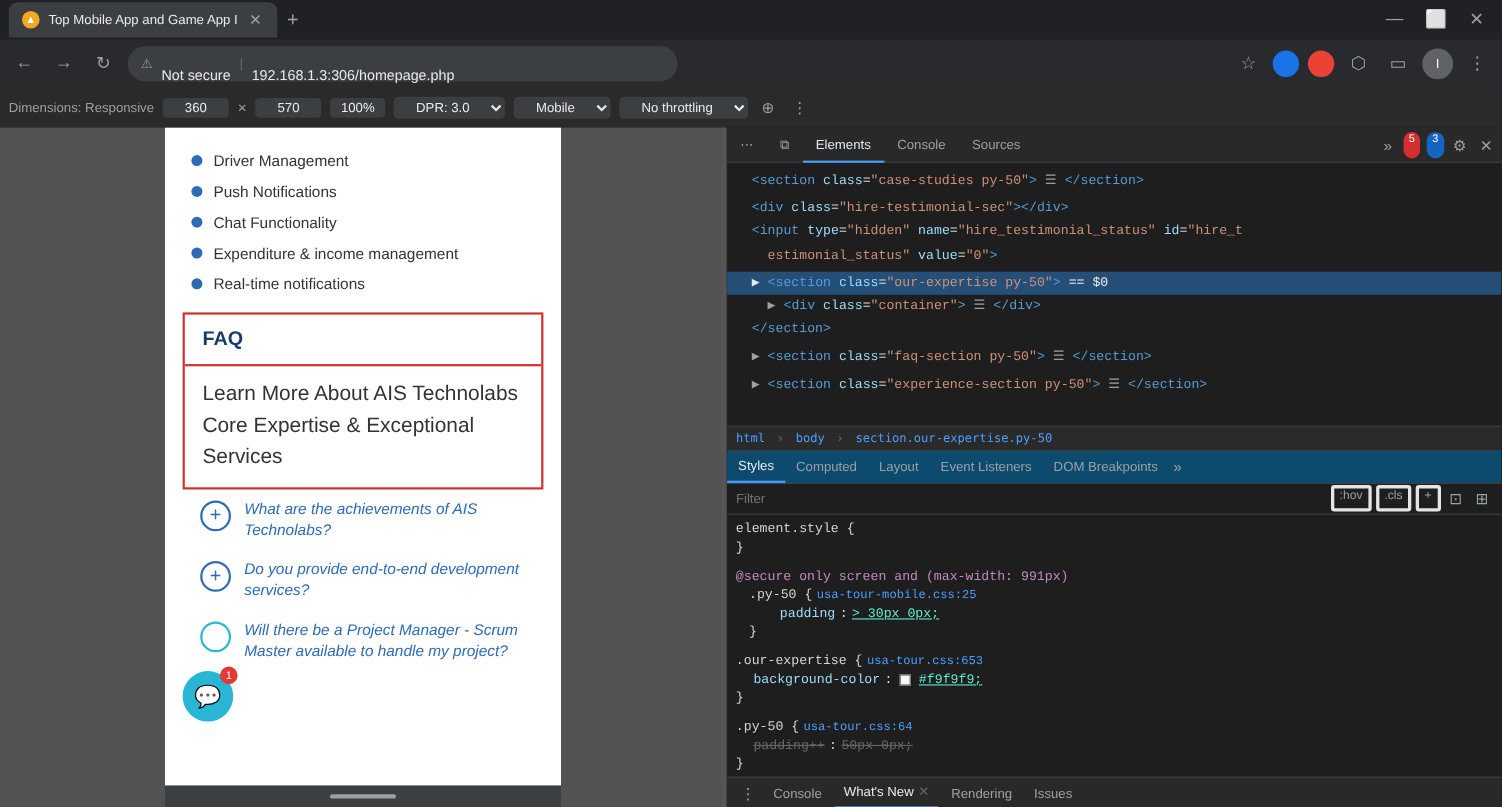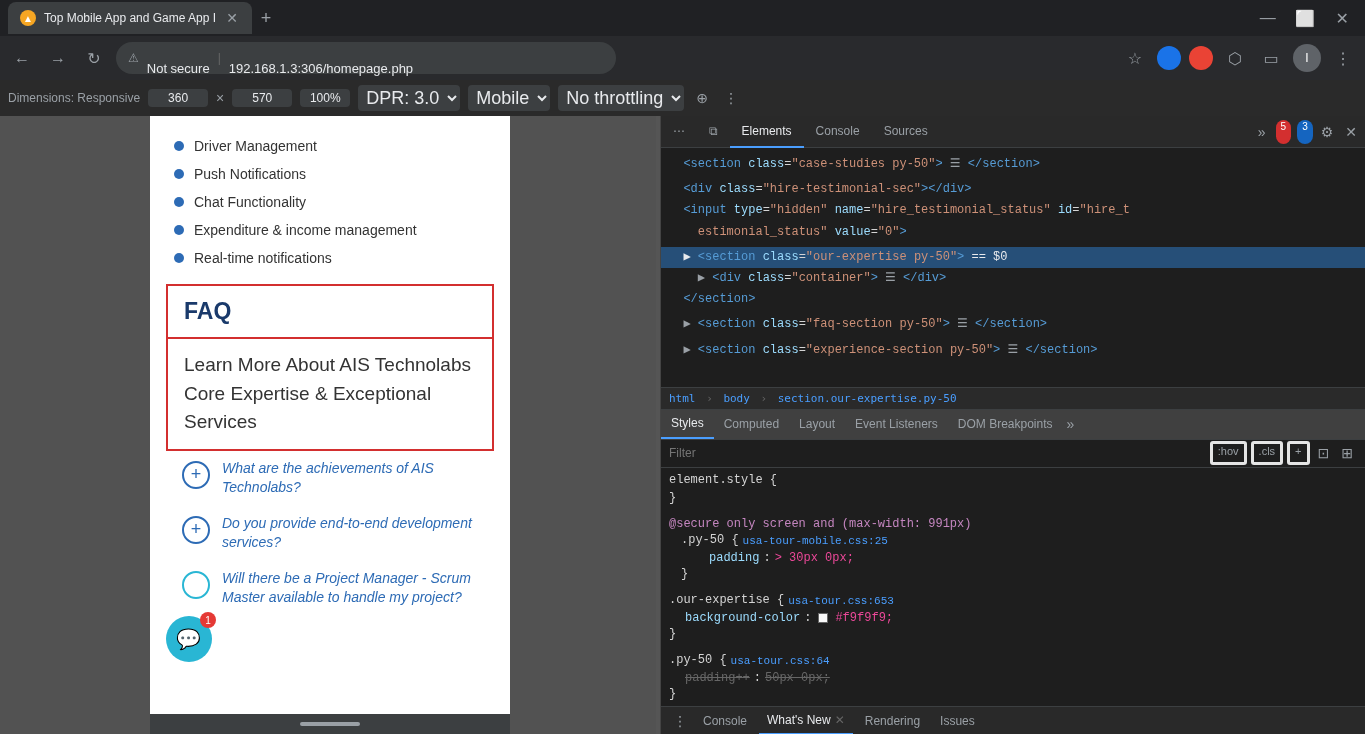--- a/index.html
+++ b/index.html
@@ -142,21 +142,21 @@
       color: #e8eaed; font-size: 12px; padding: 2px 6px;
       width: 60px; text-align: center;
     }
 
     .devtools-separator {
       color: #9aa0a6; font-size: 14px;
     }
 
     .devtools-select {
       background: #3c3f41; border: none; border-radius: 4px;
-      color: #e8eaed; font-size: 18px; padding: 2px 4px;
+      color: #e8eaed; font-size: 12px; padding: 2px 16px;
     }
 
     .devtools-icon-btn {
       background: transparent; border: none; color: #9aa0a6;
       cursor: pointer; font-size: 14px; padding: 2px 4px;
     }
 
     
     .main-area {
       display: flex;
@@ -208,21 +208,21 @@
       margin: 12px 0 0 0;
       background: white;
     }
 
     .faq-title-row {
       padding: 12px 16px;
       border-bottom: 2px solid #d32f2f;
     }
 
     .faq-title {
-      font-size: 23px; font-weight: bold;
+      font-size: 18px; font-weight: bold;
       color: #1a3a6b;
     }
 
     .faq-subtitle {
       padding: 12px 16px;
     }
 
     .faq-subtitle-text {
       font-size: 19px; color: #333; line-height: 1.5;
     }
@@ -359,21 +359,21 @@
       color: #9aa0a6;
       white-space: nowrap; overflow: hidden;
     }
 
     .bc-item { color: #4a9eff; }
     .bc-sep { color: #666; margin: 0 4px; }
 
     
     .style-panel-tabs {
       display: flex; align-items: center;
-      background: #404040;
+      background: #0c4a6e;
       border-bottom: 1px solid #3c3f41;
       height: 30px;
     }
 
     .style-tab {
       padding: 0 10px; height: 30px;
       display: flex; align-items: center;
       font-size: 12px; color: #9aa0a6; cursor: pointer;
     }
 
@@ -411,21 +411,21 @@
       font-size: 12px; font-family: 'Courier New', monospace;
     }
 
     .css-rule { margin-bottom: 10px; }
 
     .css-selector { color: #d4d4d4; margin-bottom: 2px; }
     .css-brace { color: #d4d4d4; }
     .css-source { float: right; color: #4a9eff; font-size: 11px; }
     .css-prop { color: #9cdcfe; padding-left: 16px; }
     .css-colon { color: #d4d4d4; }
-    .css-value { color: #ec4899; }
+    .css-value { color: #5eead4; text-decoration: underline; }
     .css-line { display: flex; align-items: center; gap: 4px; padding: 1px 0; }
     .css-strikethrough { text-decoration: line-through; color: #666; }
 
     .media-query { color: #c586c0; }
 
     
     .bottom-tabs {
       display: flex; align-items: center;
       background: #292929;
       border-top: 1px solid #3c3f41;

